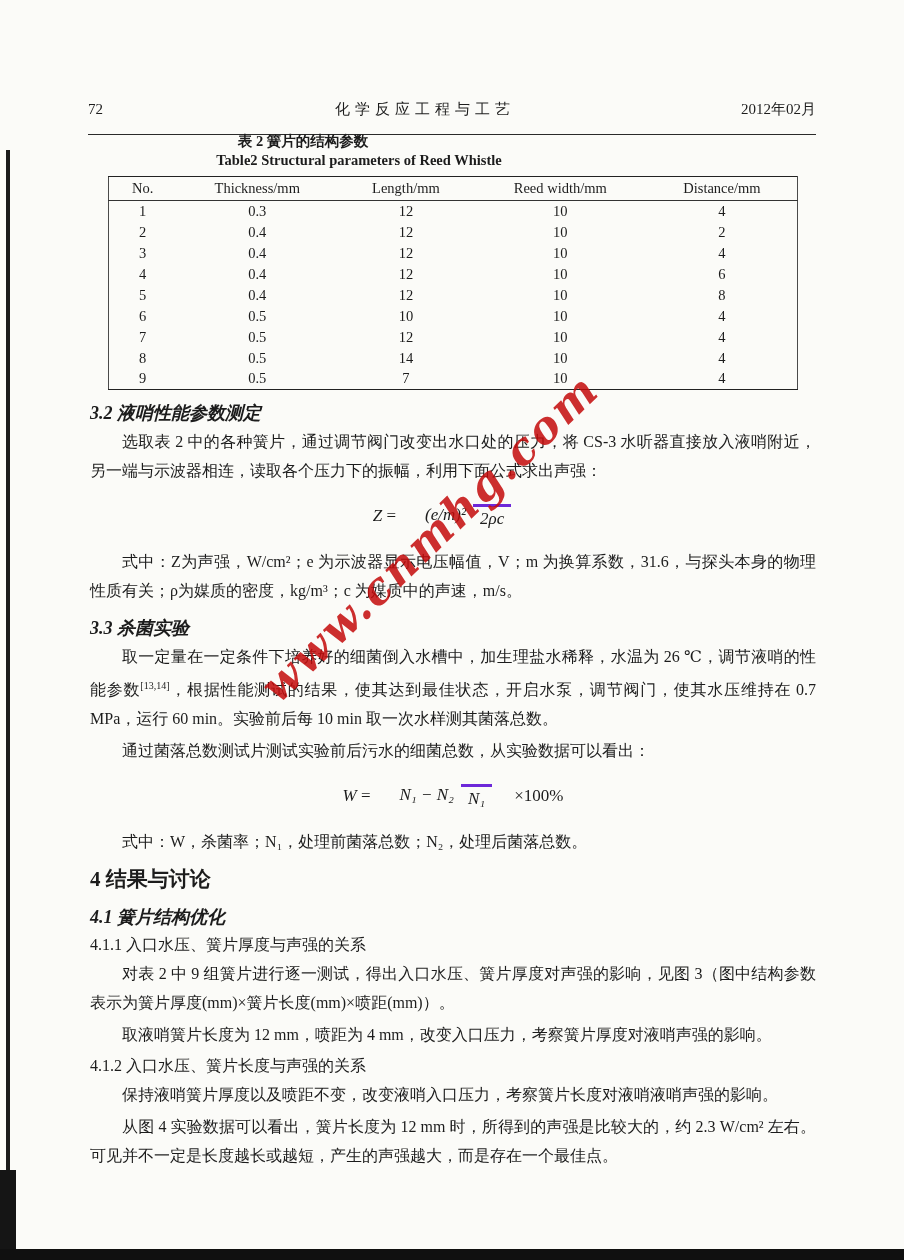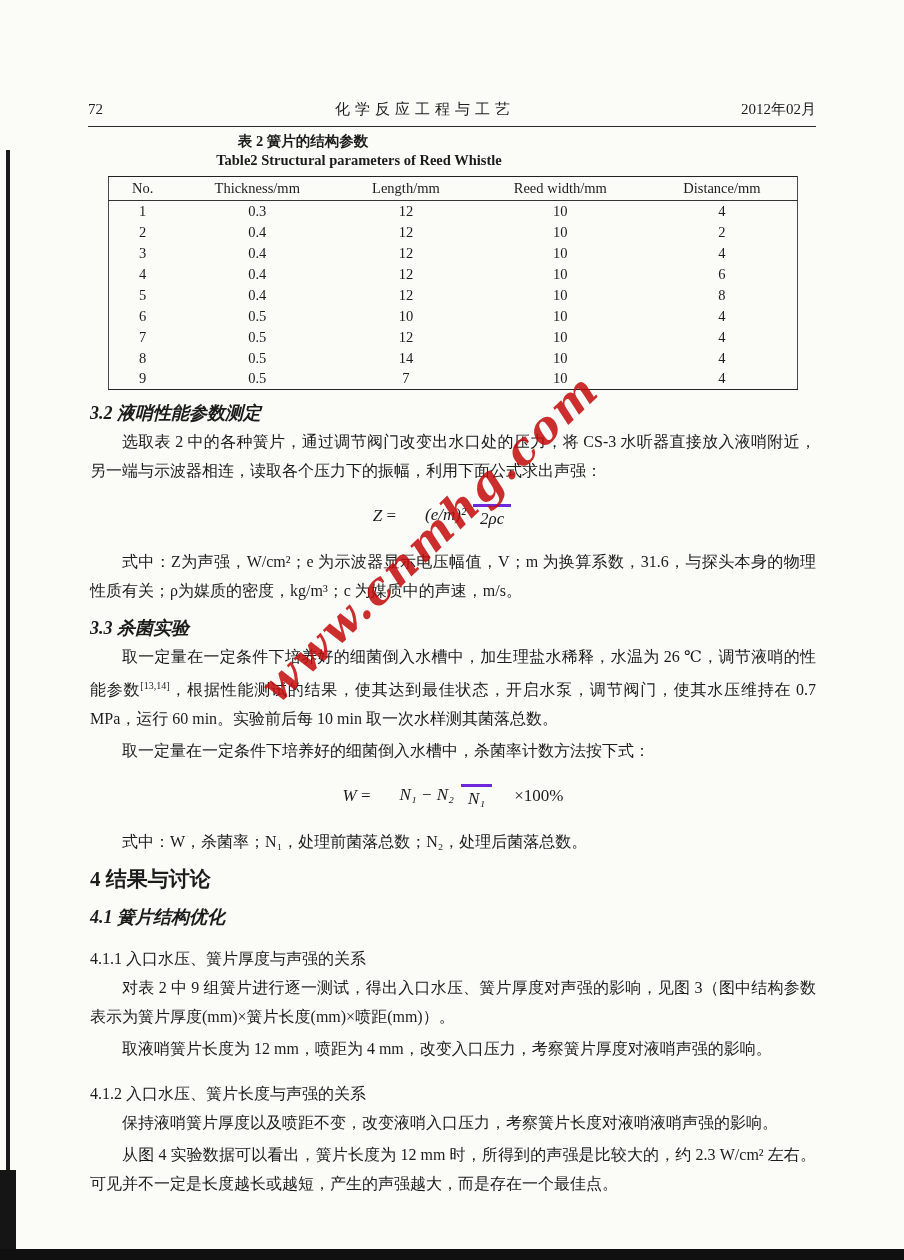--- a/index.html
+++ b/index.html
@@ -6,41 +6,41 @@
   html,body { background:#555; }
   .page {
     position:relative; width:904px; height:1260px; margin:0 auto;
     background:#fbfbf8; overflow:hidden;
     font-family:"Liberation Serif","DejaVu Serif",serif; color:#1c1c1c;
   }
   
   .header {
     position:absolute; top:100px; left:88px; right:88px;
     display:flex; justify-content:space-between; align-items:baseline;
-    border-bottom:1.5px solid #2a2a2a; padding-bottom:7px; font-size:15px;
+    border-bottom:1.5px solid #2a2a2a; padding-bottom:15px; font-size:15px;
   }
   .header .journal { letter-spacing:5px; position:absolute; left:16px; right:70px; text-align:center; }
   
   .content { position:absolute; top:132px; left:90px; width:726px; }
   .caption { text-align:center; font-weight:bold; font-size:14.5px; line-height:19px; }
   .caption-zh { transform:translateX(-150px); }
   .caption-en { transform:translateX(-94px); }
   table.data {
     width:690px; margin:6px 0 0 18px; border-collapse:collapse; font-size:14.5px;
     border:1px solid #4a4a4a; border-top:1.5px solid #222; border-bottom:1.5px solid #222;
   }
   table.data th {
     font-weight:normal; text-align:center; padding:3px 12px; height:23px;
     border-bottom:1px solid #333;
   }
   table.data td { text-align:center; padding:1px 4px; height:21px; }
   
   .h-bold { font-size:18px; font-weight:bold; margin-top:12px; line-height:22px;font-style:italic; }
   .h-big  { font-size:21px; font-weight:bold; margin-top:10px; margin-bottom:14px; line-height:26px; }
-  .h-sub  { font-size:16px; font-weight:normal; margin-top:20px; line-height:22px; }
+  .h-sub  { font-size:16px; font-weight:normal; margin-top:6px; line-height:22px; }
   p.body  { font-size:16px; line-height:29px; text-align:justify; text-indent:2em; margin-top:3px; }
   p.body sup { font-size:10px; }
   
   .formula-row {
     display:flex; justify-content:center; align-items:center;
     font-size:17px; margin:5px 0; height:52px;
   }
   .formula-row .var { font-style:italic; }
   .frac { display:inline-flex; flex-direction:row; align-items:flex-start; margin:0 22px; font-style:italic; }
   .frac .num { padding:0 7px 1px; line-height:21px; }
@@ -161,21 +161,21 @@
       <span class="frac">
         <span class="num">(e/m)²</span>
         <span class="den">2ρc</span>
       </span>
     </div>
 
     <p class="body">式中：Z为声强，W/cm²；e 为示波器显示电压幅值，V；m 为换算系数，31.6，与探头本身的物理性质有关；ρ为媒质的密度，kg/m³；c 为媒质中的声速，m/s。</p>
 
     <div class="h-bold">3.3 杀菌实验</div>
     <p class="body"><span>取一定量在一定条件下培养好的细菌倒入水槽中，加生理盐水稀释，水温为 26 ℃，调节液哨的性能参数</span><sup>[13,14]</sup><span>，根据性能测试的结果，使其达到最佳状态，开启水泵，调节阀门，使其水压维持在 0.7 MPa，运行 60 min。实验前后每 10 min 取一次水样测其菌落总数。</span></p>
-    <p class="body">取一定量在一定条件下培养好的细菌倒入水槽中，杀菌率计数方法按下式：</p>
+    <p class="body">通过菌落总数测试片测试实验前后污水的细菌总数，从实验数据可以看出：</p>
 
     <div class="formula-row">
       <span class="var">W</span>&nbsp;
       <span>=</span>
       <span class="frac">
         <span class="num">N₁ − N₂</span>
         <span class="den">N₁</span>
       </span>
       <span class="suffix">×100%</span>
     </div>

